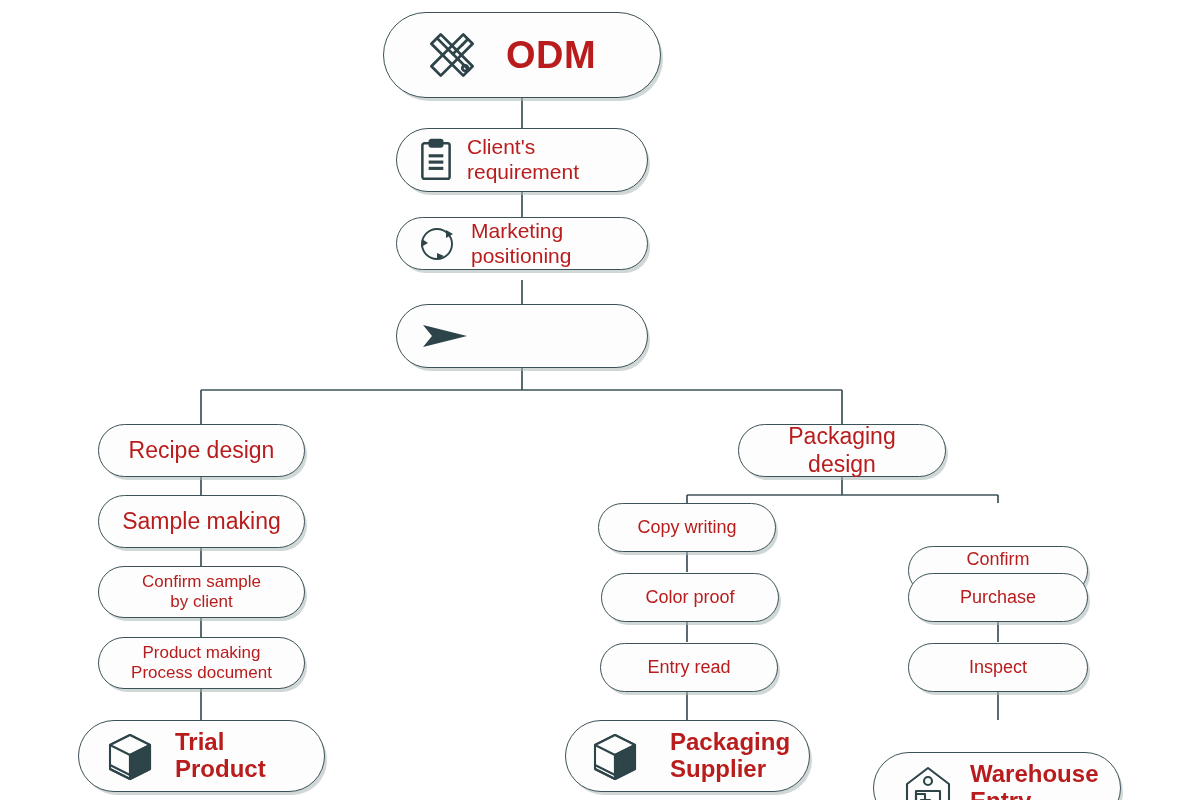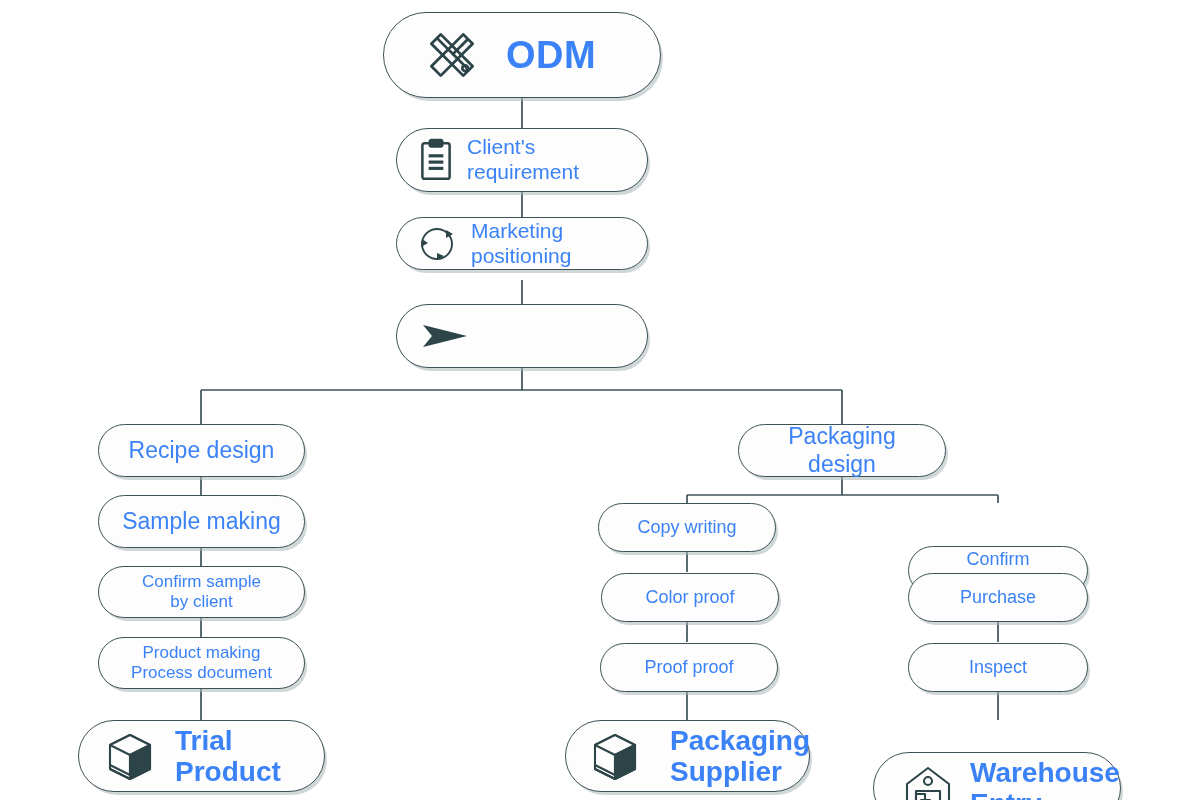--- a/index.html
+++ b/index.html
@@ -23,33 +23,33 @@
   
   .node {
     position: absolute;
     display: flex;
     align-items: center;
     justify-content: center;
     gap: 10px;
     background: #fdfdfd;
     border: 1.6px solid #3c5257;
     border-radius: 999px;
-    color: #3b82f6;
+    color: #b91c1c;
     box-shadow: 3px 4px 0 -1px rgba(170,182,182,0.55);
     text-align: center;
     line-height: 1.18;
     white-space: pre-line;
     padding: 0 14px;
   }
   .node .label { display: block; }
   .node .ico { flex: 0 0 auto; display: block; }
 
   
   .t-odm   { font-size: 38px; font-weight: bold; letter-spacing: 0.5px; }
-  .t-big   { font-size: 28px; font-weight: bold; line-height: 1.12; }
+  .t-big   { font-size: 24px; font-weight: bold; line-height: 1.12; }
   .t-head  { font-size: 23px; font-weight: normal; }
   .t-mid   { font-size: 21px; font-weight: normal; }
   .t-small { font-size: 18px; font-weight: normal; }
   .t-xs    { font-size: 17px; font-weight: normal; }
 
   .with-icon { justify-content: flex-start; padding-left: 22px; }
   .with-icon .label { text-align: left; }
 </style>
 </head>
 <body>
@@ -168,21 +168,21 @@
 
   <div class="node t-small" style="left:598px; top:503px; width:178px; height:49px;">
     <span class="label">Copy writing</span>
   </div>
 
   <div class="node t-small" style="left:601px; top:573px; width:178px; height:49px;">
     <span class="label">Color proof</span>
   </div>
 
   <div class="node t-small" style="left:600px; top:643px; width:178px; height:49px;">
-    <span class="label">Proof proof</span>
+    <span class="label">Entry read</span>
   </div>
 
   <div class="node with-icon t-big" style="left:565px; top:720px; width:245px; height:72px; gap:28px; padding-left:22px;">
     <svg class="ico" width="54" height="54" viewBox="0 0 54 54" fill="none" stroke="#2d4449" stroke-width="2.1" stroke-linejoin="round">
       <path d="M27 6 L47 16 L47 40 L27 50 L7 40 L7 16 Z" fill="#fdfdfd"></path>
       <path d="M27 6 L47 16 L27 26 L7 16 Z" fill="#fdfdfd"></path>
       <path d="M27 26 L47 16 L47 40 L27 50 Z" fill="#2d4449"></path>
       <path d="M27 26 L27 50"></path>
       <path d="M7 40 L27 50"></path>
       <path d="M7 36 L27 46"></path>

